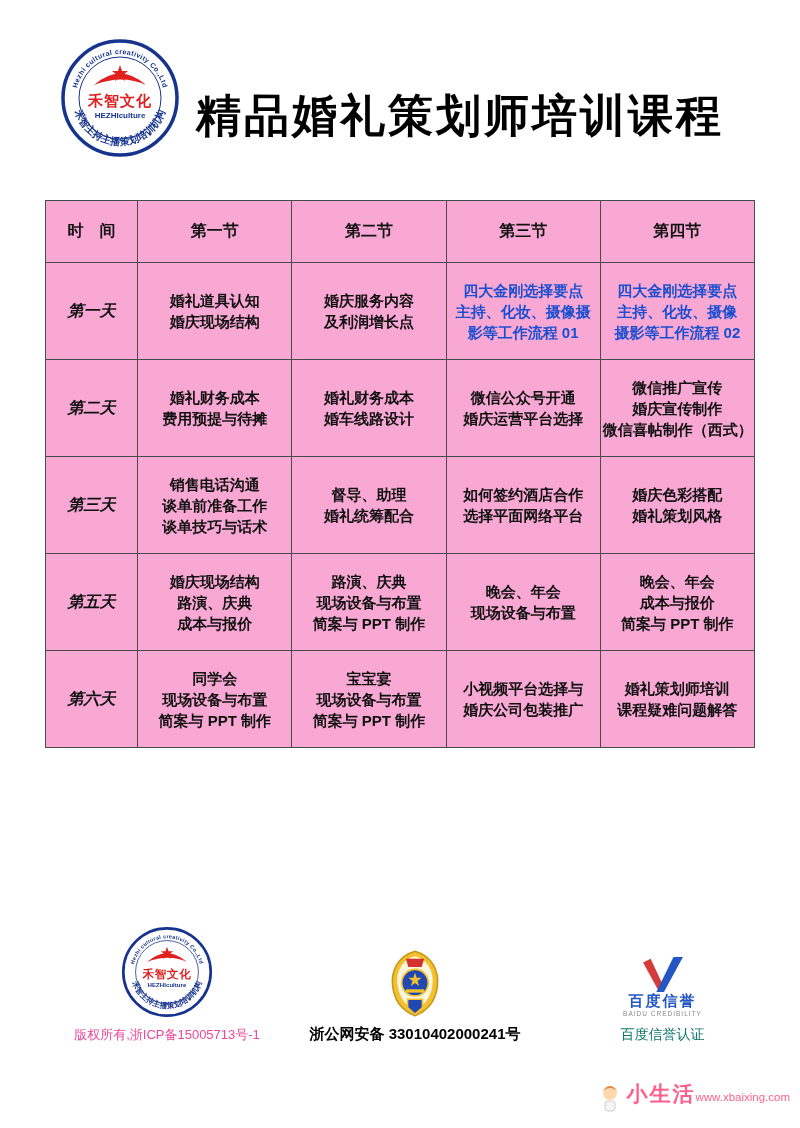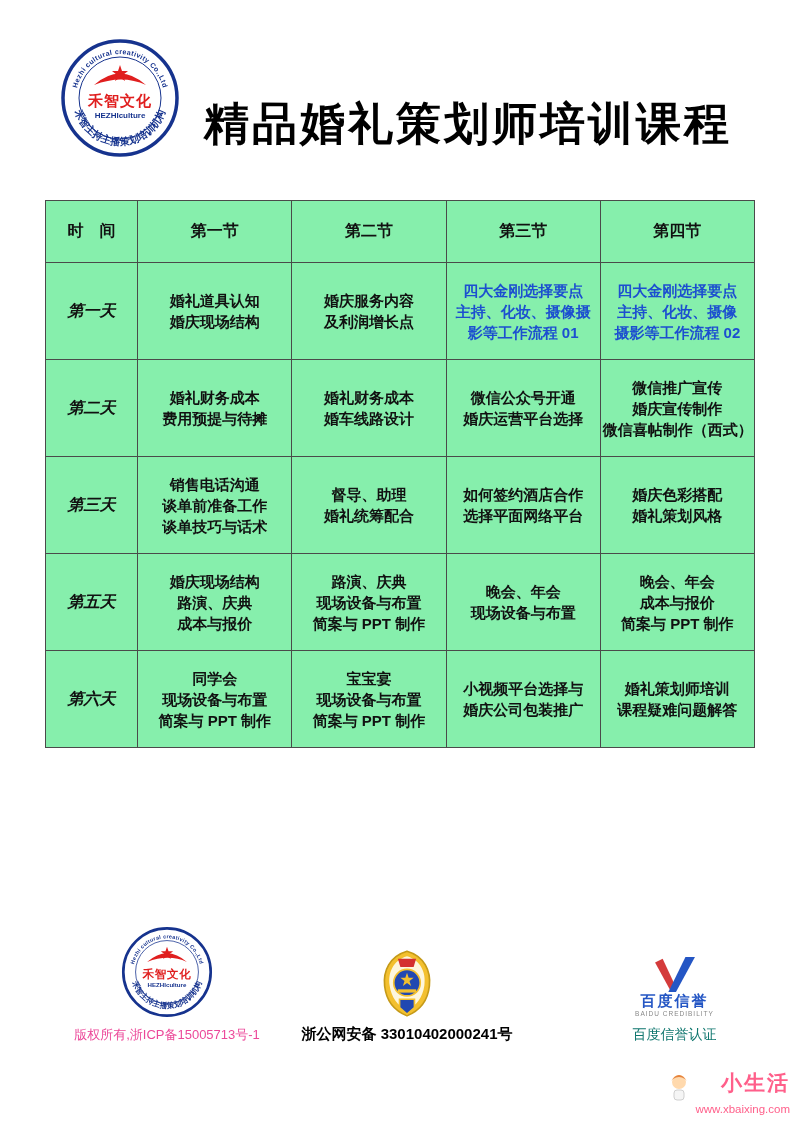--- a/index.html
+++ b/index.html
@@ -10,59 +10,59 @@
     --border:#4a4a4a;
   }
   *{box-sizing:border-box;}
   html,body{margin:0;padding:0;}
   body{width:800px;height:1128px;background:#fff;font-family:"Liberation Sans","DejaVu Sans",sans-serif;color:#111;}
   .page{position:relative;width:800px;height:1128px;background:#fff;overflow:hidden;}
 
   
   .header{position:absolute;top:0;left:0;width:100%;height:190px;}
   .logo-main{position:absolute;left:60px;top:38px;}
-  .page-title{position:absolute;left:188px;top:78px;margin:16px;font-size:45px;font-weight:900;
+  .page-title{position:absolute;left:188px;top:78px;margin:8px;font-size:45px;font-weight:900;
     letter-spacing:3px;color:#000;white-space:nowrap;}
 
   
   .ring-outer{fill:#fff;stroke:var(--logo-blue);stroke-width:3.5;}
   .ring-inner{fill:none;stroke:var(--logo-blue);stroke-width:1;}
   .arc-text-en{font-size:7px;fill:var(--logo-blue);font-weight:bold;letter-spacing:.4px;}
   .arc-text-cn{font-size:10px;fill:var(--logo-blue);font-weight:bold;}
   .logo-swoosh{fill:var(--logo-red);}
   .logo-star{fill:var(--logo-red);}
   .logo-name-cn{font-size:15px;fill:var(--logo-red);font-weight:bold;letter-spacing:1px;}
   .logo-name-en{font-size:8px;fill:var(--logo-blue);font-weight:bold;}
 
   
-  .course-table{position:absolute;top:200px;left:45px;width:710px;border-collapse:collapse;table-layout:fixed;background:#86efac;}
+  .course-table{position:absolute;top:200px;left:45px;width:710px;border-collapse:collapse;table-layout:fixed;background:#f9a8d4;}
   .course-table th,.course-table td{border:1px solid var(--border);text-align:center;vertical-align:middle;
     padding:4px 2px;color:#111;}
   .course-table thead th{height:62px;font-size:16px;font-weight:bold;}
   .course-table tbody tr{height:97px;}
   .course-table tbody th{font-size:16px;font-weight:bold;font-style:italic;}
   .course-table td{font-size:15px;font-weight:600;}
   .course-table td div{line-height:21px;white-space:nowrap;}
   .course-table td.highlight{color:var(--highlight);}
 
   
   .footer{position:absolute;top:922px;left:0;width:100%;height:125px;}
   .footer-col{position:absolute;display:flex;flex-direction:column;align-items:center;justify-content:flex-end;height:122px;}
   .footer-left{left:62px;width:210px;gap:8px;}
-  .footer-center{left:292px;width:230px;}
-  .footer-right{left:592px;width:165px;gap:0;}
+  .footer-center{left:300px;width:230px;}
+  .footer-right{left:580px;width:165px;gap:0;}
   .copyright-text{font-size:13px;color:#ec4899;white-space:nowrap;}
   .security-text{font-size:15px;font-weight:bold;color:#000;white-space:nowrap;}
   .baidu-title{font-size:15px;font-weight:bold;color:#2456c4;letter-spacing:2px;line-height:16px;}
   .baidu-subtitle{font-size:6.5px;color:#888;letter-spacing:1px;line-height:9px;}
   .baidu-caption{font-size:14px;color:#0f766e;margin-top:8px;white-space:nowrap;}
 
   
   .watermark{position:absolute;right:10px;bottom:12px;display:flex;align-items:flex-start;gap:5px;}
-  .wm-text{display:flex;flex-direction:column;line-height:1.1;align-items:flex-end;}
+  .wm-text{display:flex;line-height:1.1;}
   .wm-name{font-size:21px;font-weight:bold;color:var(--wm-pink);letter-spacing:2px;}
   .wm-url{font-size:11.5px;color:var(--wm-pink);margin-top:9px;}
 </style>
 </head>
 <body>
 
 <div class="page">
 
   <div class="header">
     <div class="logo-main">

